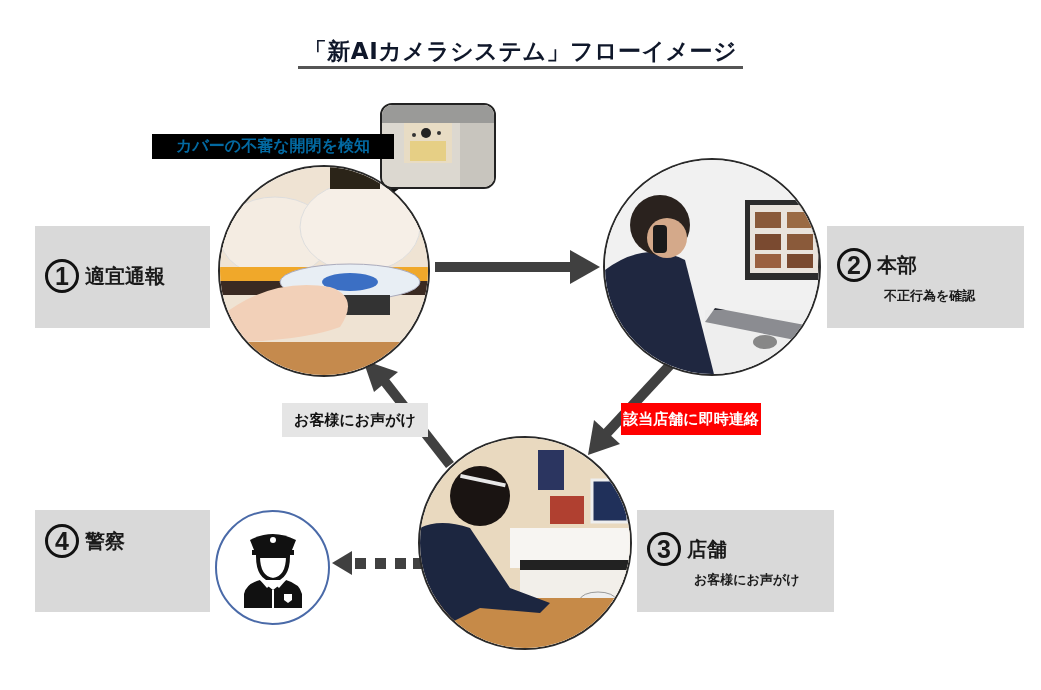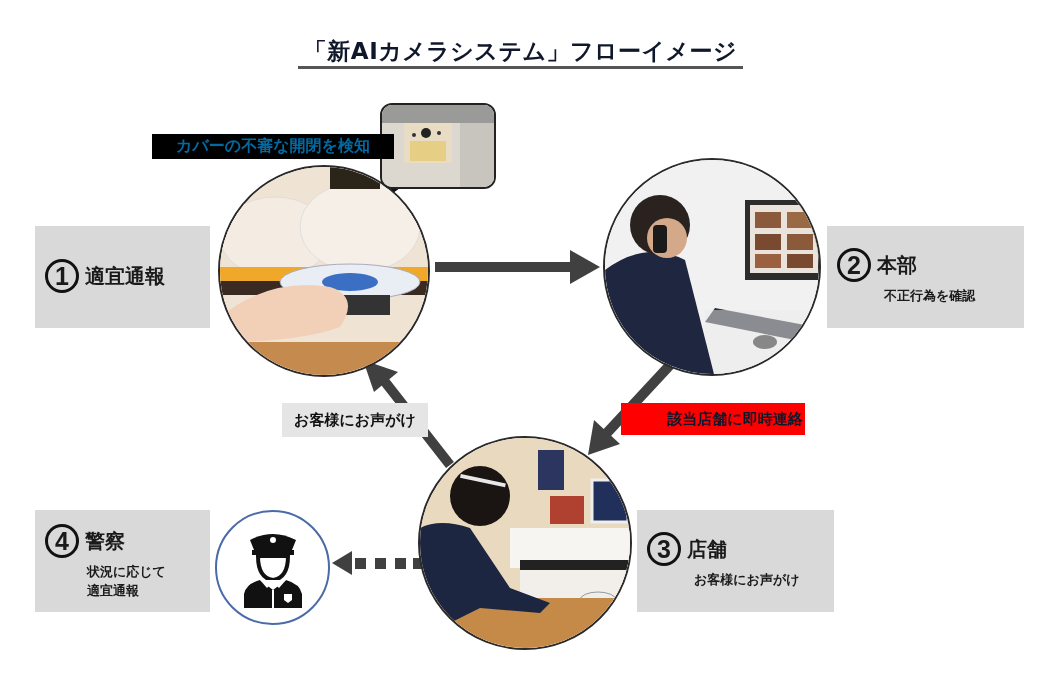--- a/index.html
+++ b/index.html
@@ -124,21 +124,21 @@
     <span class="num">2</span>
     <span class="box-title">本部</span>
   </div>
   <div class="box-sub" style="position:absolute;left:57px;top:60px;">不正行為を確認</div>
 </div>
 
 <div class="abs label" style="left:282px;top:403px;width:146px;height:34px;background:#e5e5e5;color:#111;">
   <span>お客様にお声がけ</span>
 </div>
 
-<div class="abs label" style="left:621px;top:403px;width:140px;height:32px;background:#ff0000;color:#0f172a;padding-left:44px;">
+<div class="abs label" style="left:621px;top:403px;width:140px;height:32px;background:#ff0000;color:#ffffff;">
   <span>該当店舗に即時連絡</span>
 </div>
 
 <div class="abs photo" style="left:418px;top:436px;width:214px;height:214px;">
   <svg width="214" height="214">
     <rect width="214" height="214" fill="#e9d9bf"></rect>
     <rect x="118" y="12" width="26" height="40" fill="#2b3560"></rect>
     <rect x="130" y="58" width="34" height="28" fill="#b04030"></rect>
     <rect x="172" y="42" width="36" height="42" fill="#20305a" stroke="#eee" stroke-width="3"></rect>
     <rect x="90" y="90" width="124" height="40" fill="#f7f5f2"></rect>
@@ -171,17 +171,13 @@
     <line x1="33" y1="62" x2="33" y2="80" stroke="#fff" stroke-width="2"></line>
     <path d="M44,66 L52,66 L52,72 L48,75 L44,72 Z" fill="#fff"></path>
   </svg>
 </div>
 
 <div class="abs box" style="left:35px;top:510px;width:175px;height:102px;">
   <div class="box-head" style="position:absolute;left:10px;top:14px;">
     <span class="num">4</span>
     <span class="box-title">警察</span>
   </div>
-  <div class="box-sub" style="position:absolute;left:52px;top:52px;">
-    <div>状況に応じて</div>
-    <div>適宜通報</div>
-  </div>
 </div>
 
 </body></html>

